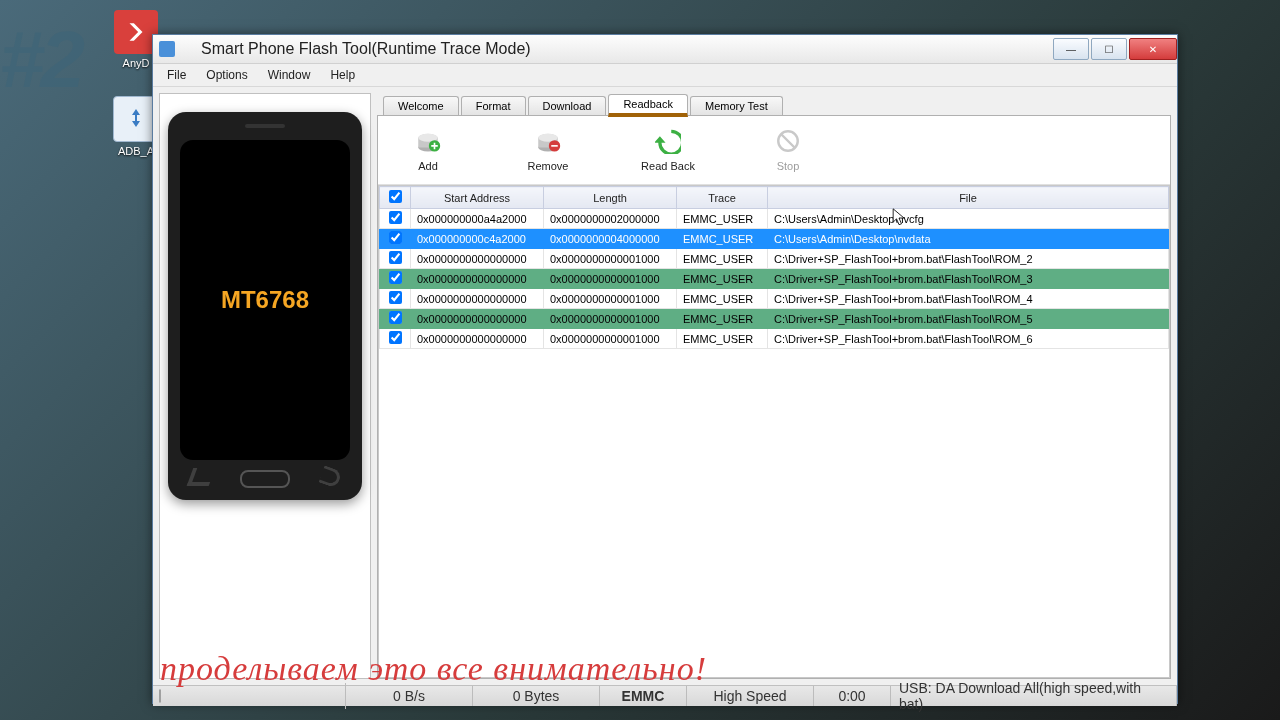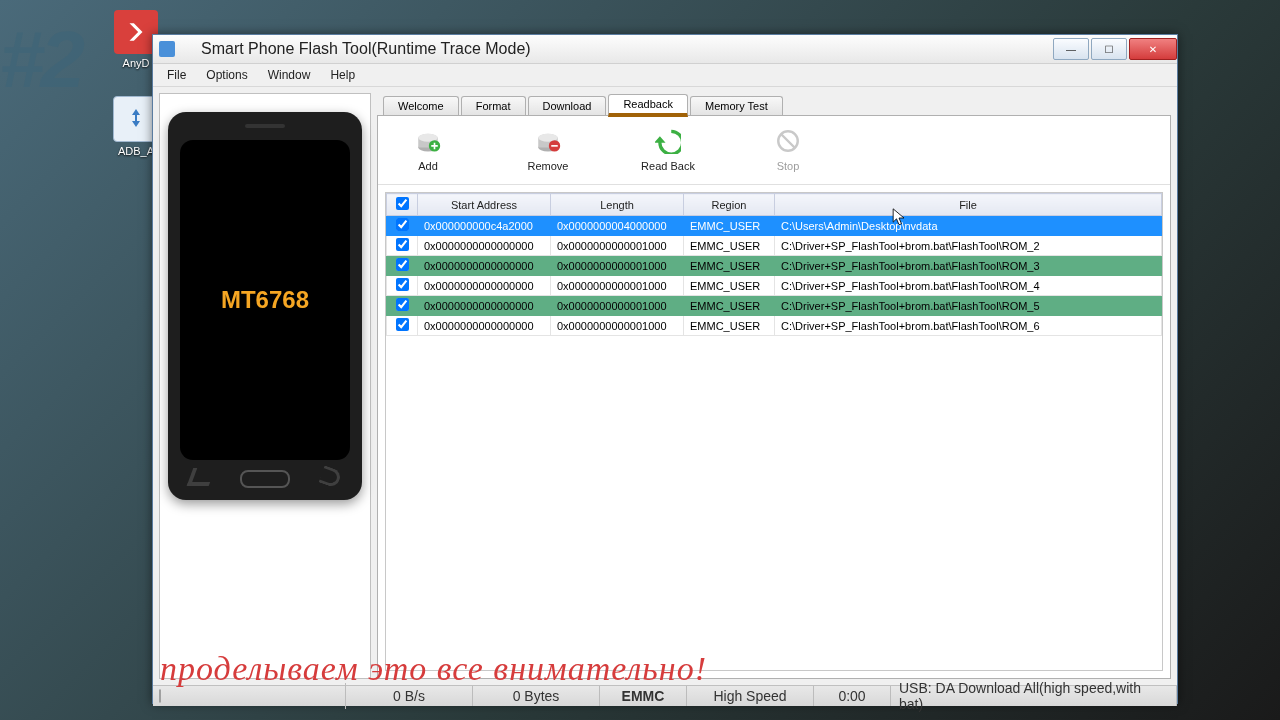--- a/index.html
+++ b/index.html
@@ -33,21 +33,21 @@
   .mainpane{flex:1;margin:6px;display:flex;flex-direction:column;}
   .tabs{display:flex;height:22px;align-items:center;padding-left:6px;}
   .tab{padding:3px 14px;font-size:11px;border:1px solid #b0b0b0;border-bottom:none;background:linear-gradient(#f8f8f8,#e4e4e4);margin-right:2px;border-radius:3px 3px 0 0;position:relative;top:1px;}
   .tab.act{background:#fff;border-bottom:4px solid #a16207;z-index:2;}
   .tabpage{flex:1;background:#fff;border:1px solid #b0b0b0;display:flex;flex-direction:column;}
   .toolbar{height:60px;display:flex;align-items:center;padding:4px 20px;gap:60px;border-bottom:1px solid #e0e0e0;}
   .tbitem{display:flex;flex-direction:column;align-items:center;font-size:11px;color:#222;gap:4px;width:60px;}
   .tbitem.dis{opacity:.45;}
   .tbitem svg{width:26px;height:26px;}
   
-  .tblwrap{flex:1;border:1px solid #c8c8c8;margin:7px;overflow:auto;background:#fff;}
+  .tblwrap{flex:1;border:1px solid #c8c8c8;margin:0;overflow:auto;background:#fff;}
   table{width:100%;border-collapse:collapse;font-size:11px;}
   th{background:linear-gradient(#f4f6fb,#e4e8f2);border:1px solid #c8cee0;padding:3px 6px;font-weight:400;color:#222;text-align:center;}
   td{border:1px solid #e4e4e4;padding:2px 6px;white-space:nowrap;}
   td.ck{width:18px;text-align:center;}
   th.ck{width:18px;}
   tr.sel td{background:#1e90ff;color:#fff;border-color:#1e90ff;}
   tr.grn td{background:#5fae84;color:#000;border-color:#5fae84;}
   input[type=checkbox]{margin:0;}
   
   .status{height:20px;background:linear-gradient(#e8e8e8,#d8d8d8);border-top:1px solid #c0c0c0;display:flex;align-items:center;font-size:14px;color:#333;}
@@ -159,25 +159,32 @@
             </div>
           </div>
 
         <div class="tblwrap">
           <table>
             <thead>
                 <tr id="thead-row">
                   <th class="ck"><input type="checkbox" checked="" style=""></th>
                   <th style="width: 120px;">Start Address</th>
                   <th style="width: 120px;">Length</th>
-                  <th style="width: 78px;">Region</th>
+                  <th style="width: 78px;">Trace</th>
                   <th>File</th>
                 </tr>
               </thead>
             <tbody id="tbody">
+                <tr>
+                  <td class="ck"><input type="checkbox" checked="" style=""></td>
+                  <td>0x000000000a4a2000</td>
+                  <td>0x0000000002000000</td>
+                  <td>EMMC_USER</td>
+                  <td>C:\Users\Admin\Desktop\nvcfg</td>
+                </tr>
                 <tr class="sel">
                   <td class="ck"><input type="checkbox" checked="" style=""></td>
                   <td>0x000000000c4a2000</td>
                   <td>0x0000000004000000</td>
                   <td>EMMC_USER</td>
                   <td>C:\Users\Admin\Desktop\nvdata</td>
                 </tr>
                 <tr>
                   <td class="ck"><input type="checkbox" checked="" style=""></td>
                   <td>0x0000000000000000</td>

